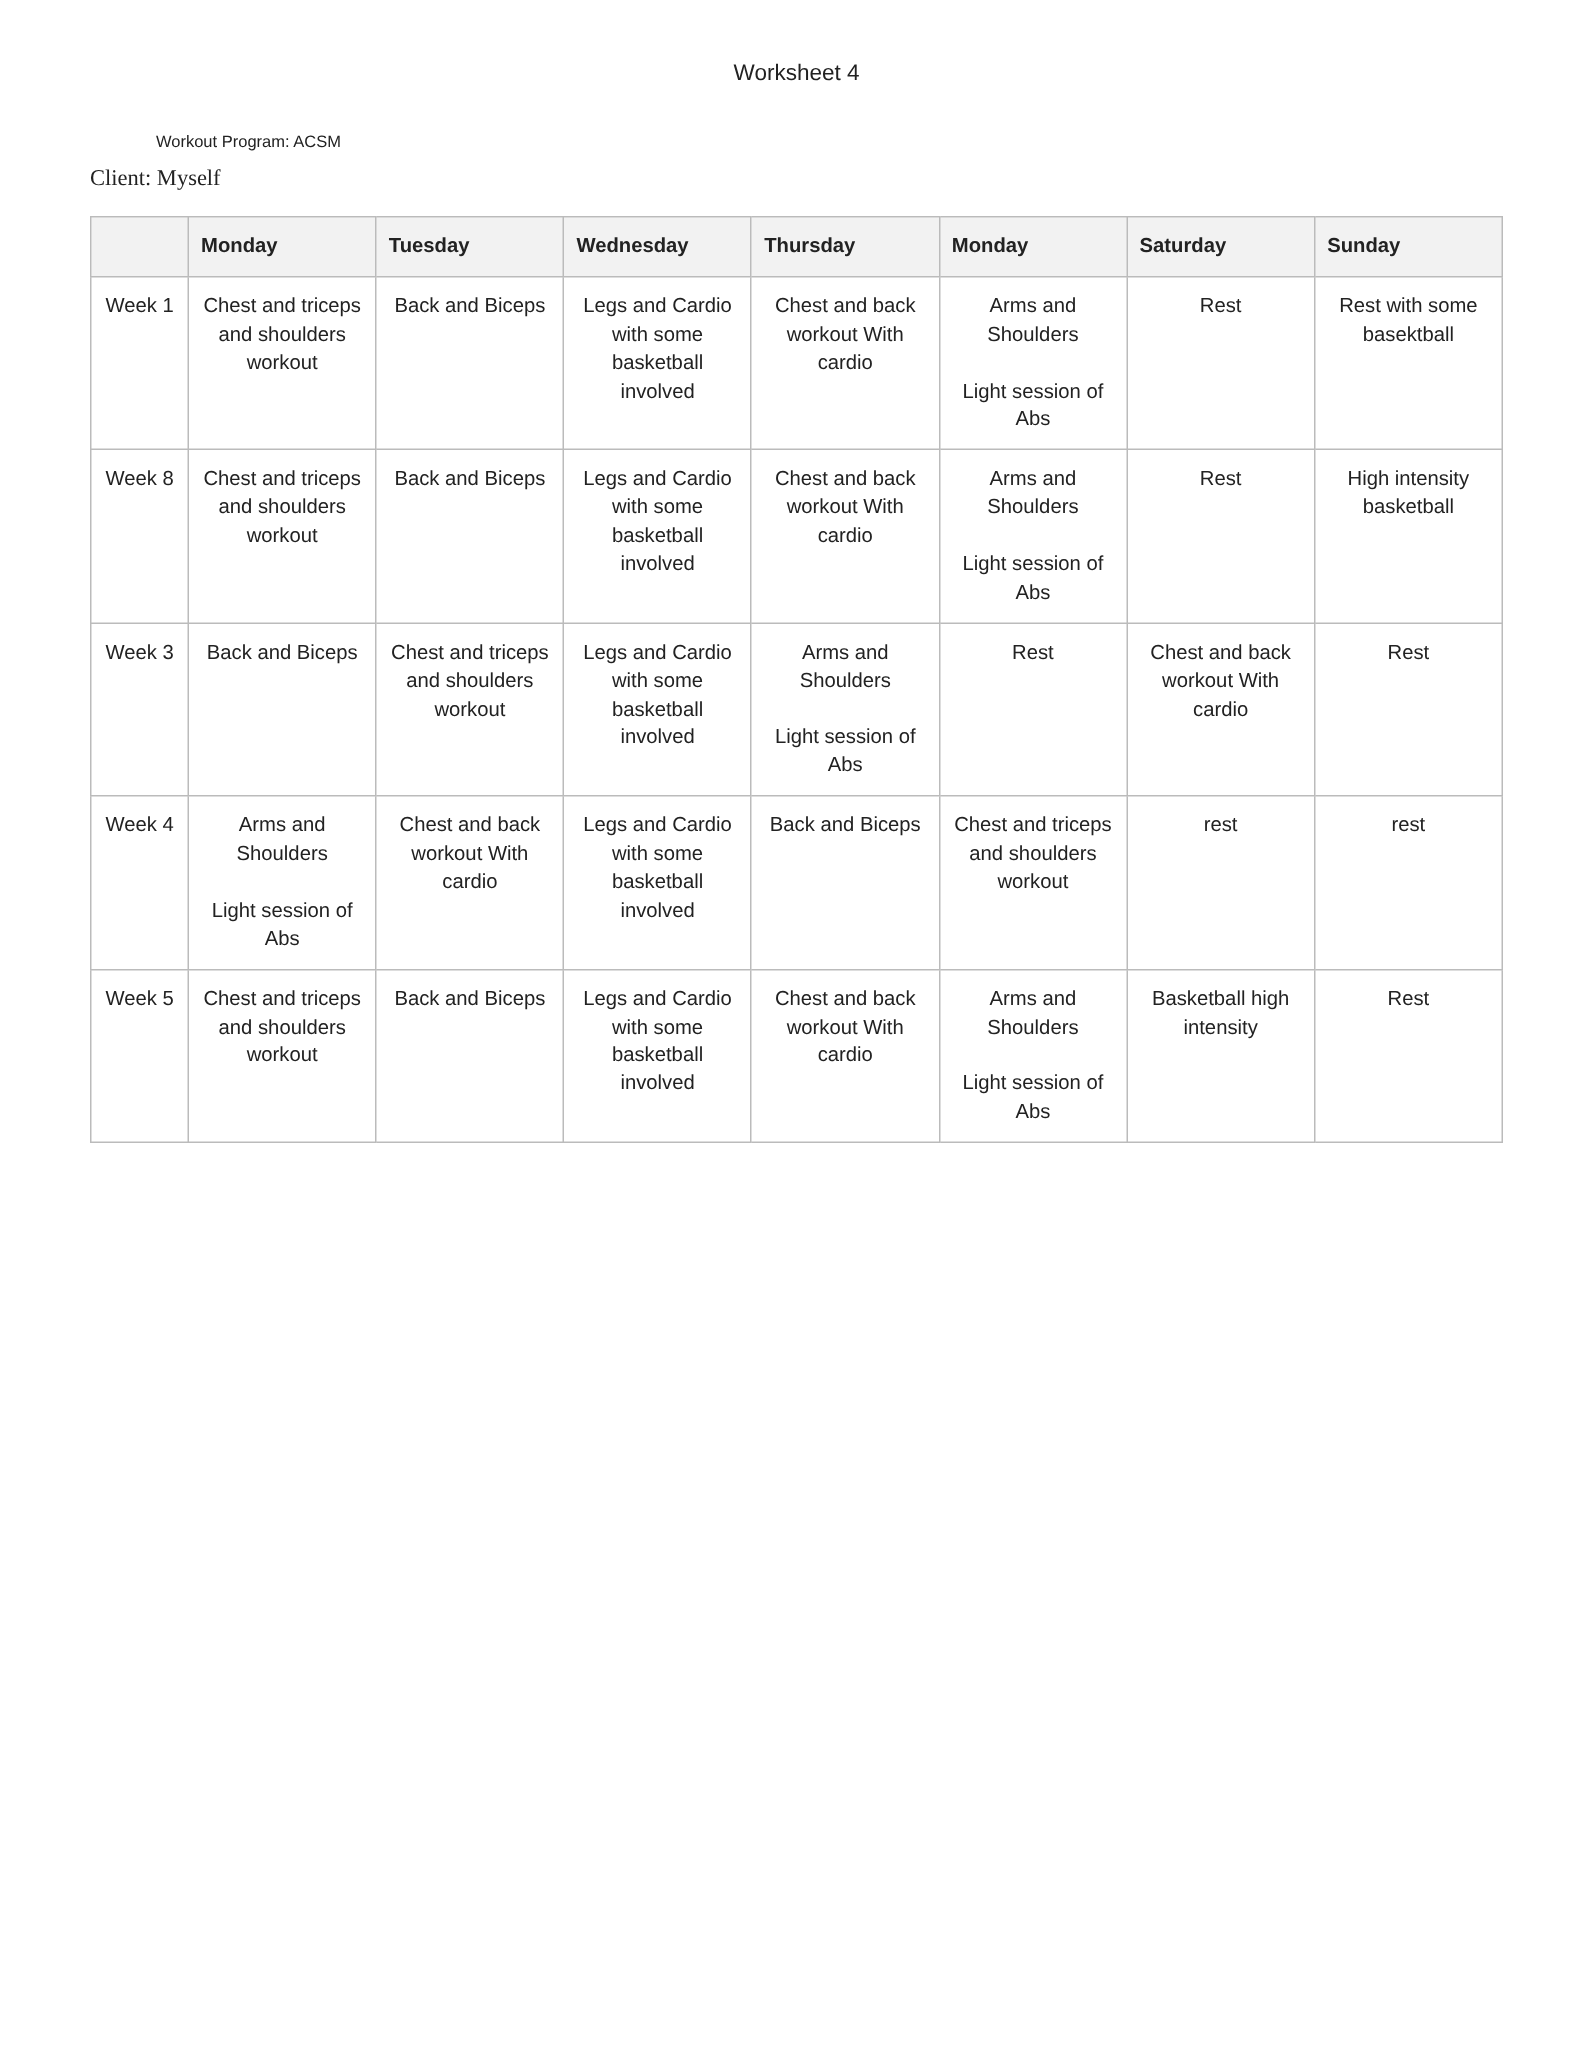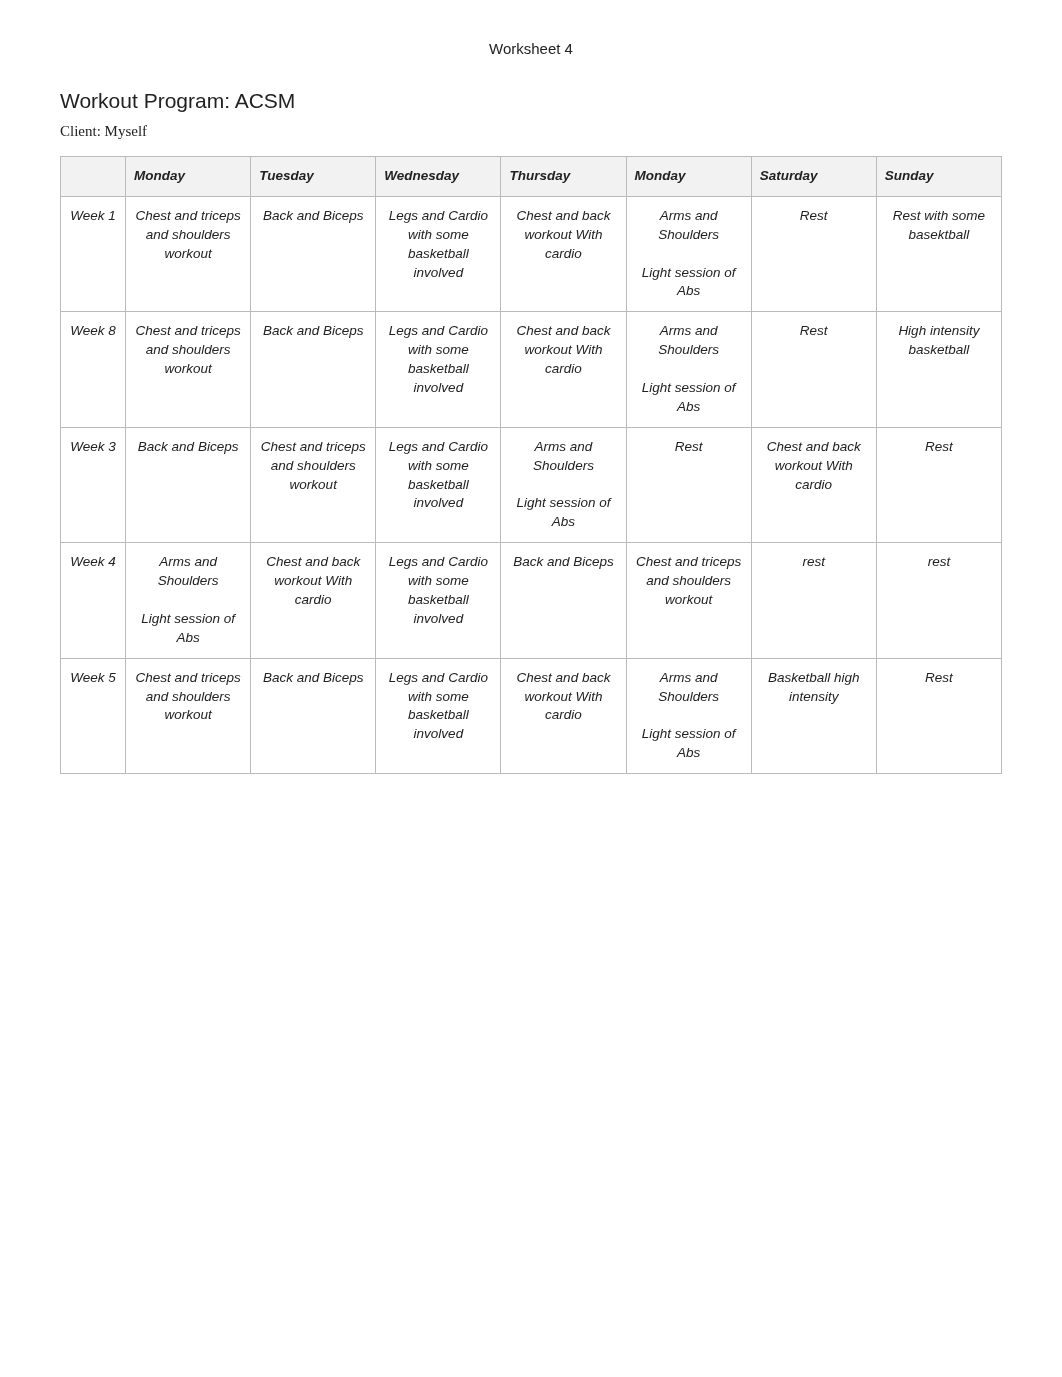--- a/index.html
+++ b/index.html
@@ -16,33 +16,33 @@
       min-height: 1377px;
       padding: 40px 60px;
     }
     .page-title {
       text-align: center;
       font-size: 15px;
       font-weight: normal;
       margin-bottom: 32px;
     }
     .program-label {
-      font-size: 21px;
+      font-size: 11px;
       margin-bottom: 10px;
+      margin-left: 44px;
     }
     .client-label {
       font-size: 15px;
       margin-bottom: 16px;
       font-family: Liberation Serif, serif;
     }
     table {
       width: 100%;
       border-collapse: collapse;
       table-layout: fixed;
-      font-style: italic;
     }
     th, td {
       border: 1px solid #bbb;
       padding: 10px 8px;
       vertical-align: top;
       font-size: 13.5px;
       line-height: 1.4;
       text-align: center;
     }
     th {

